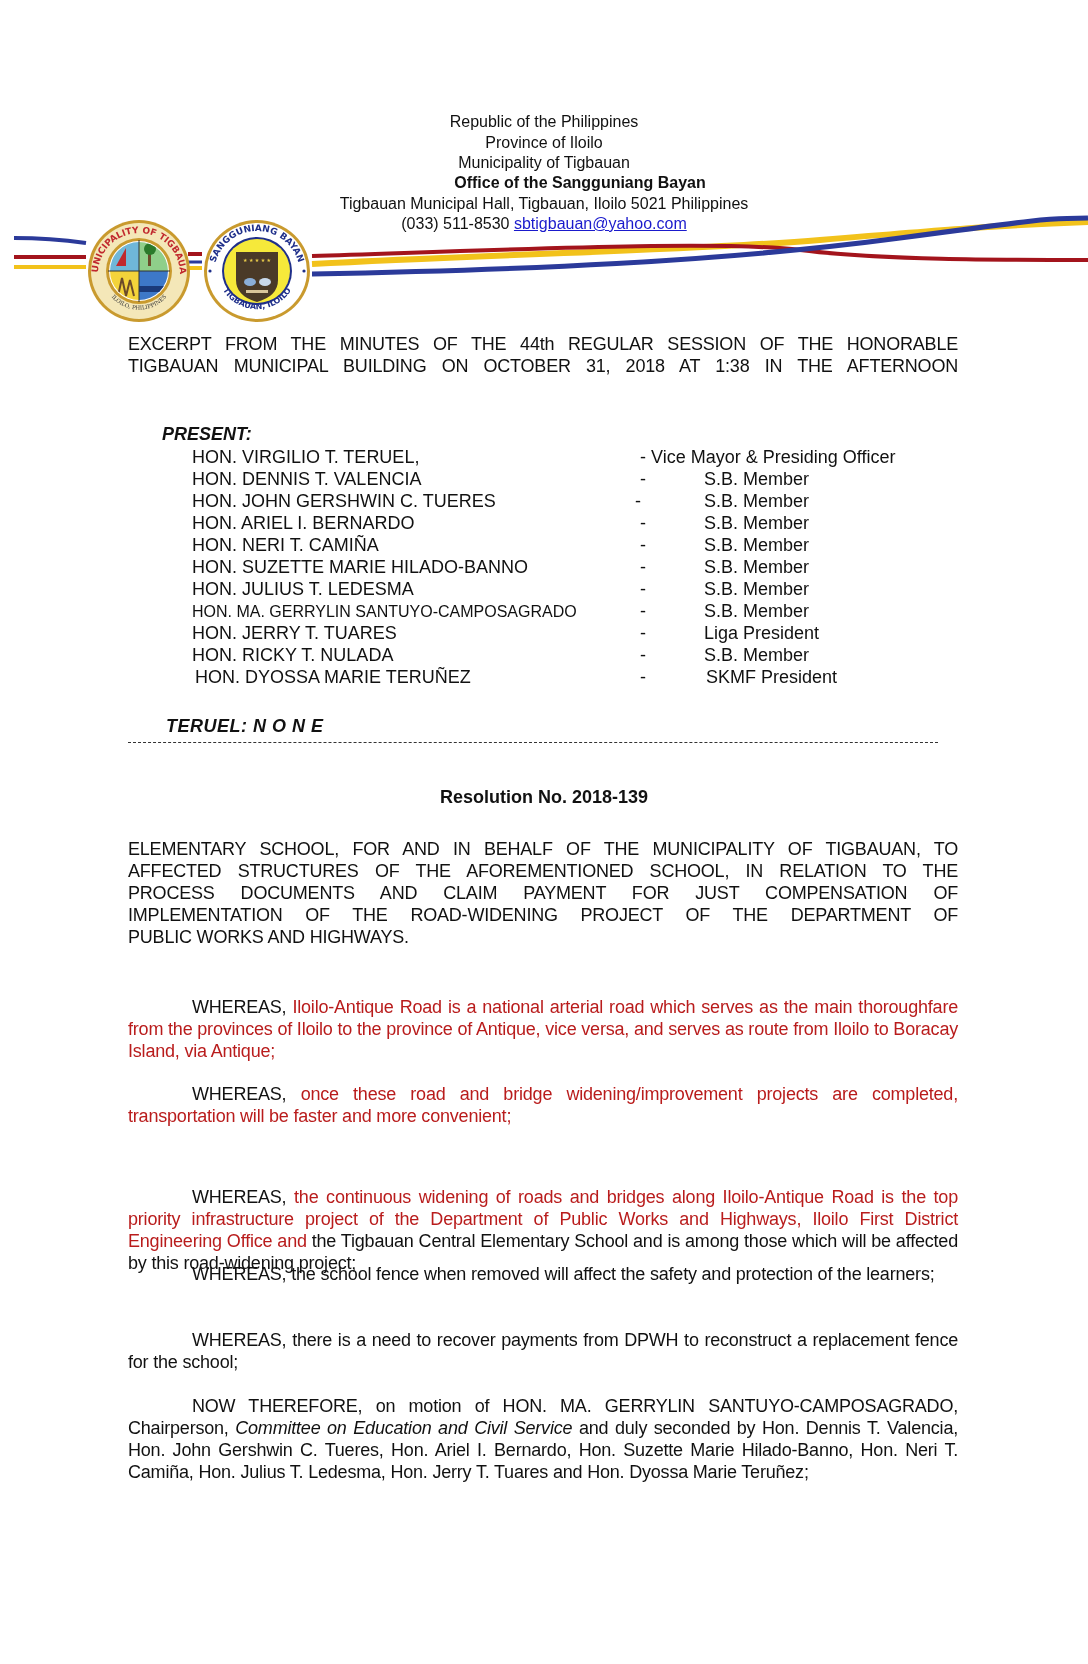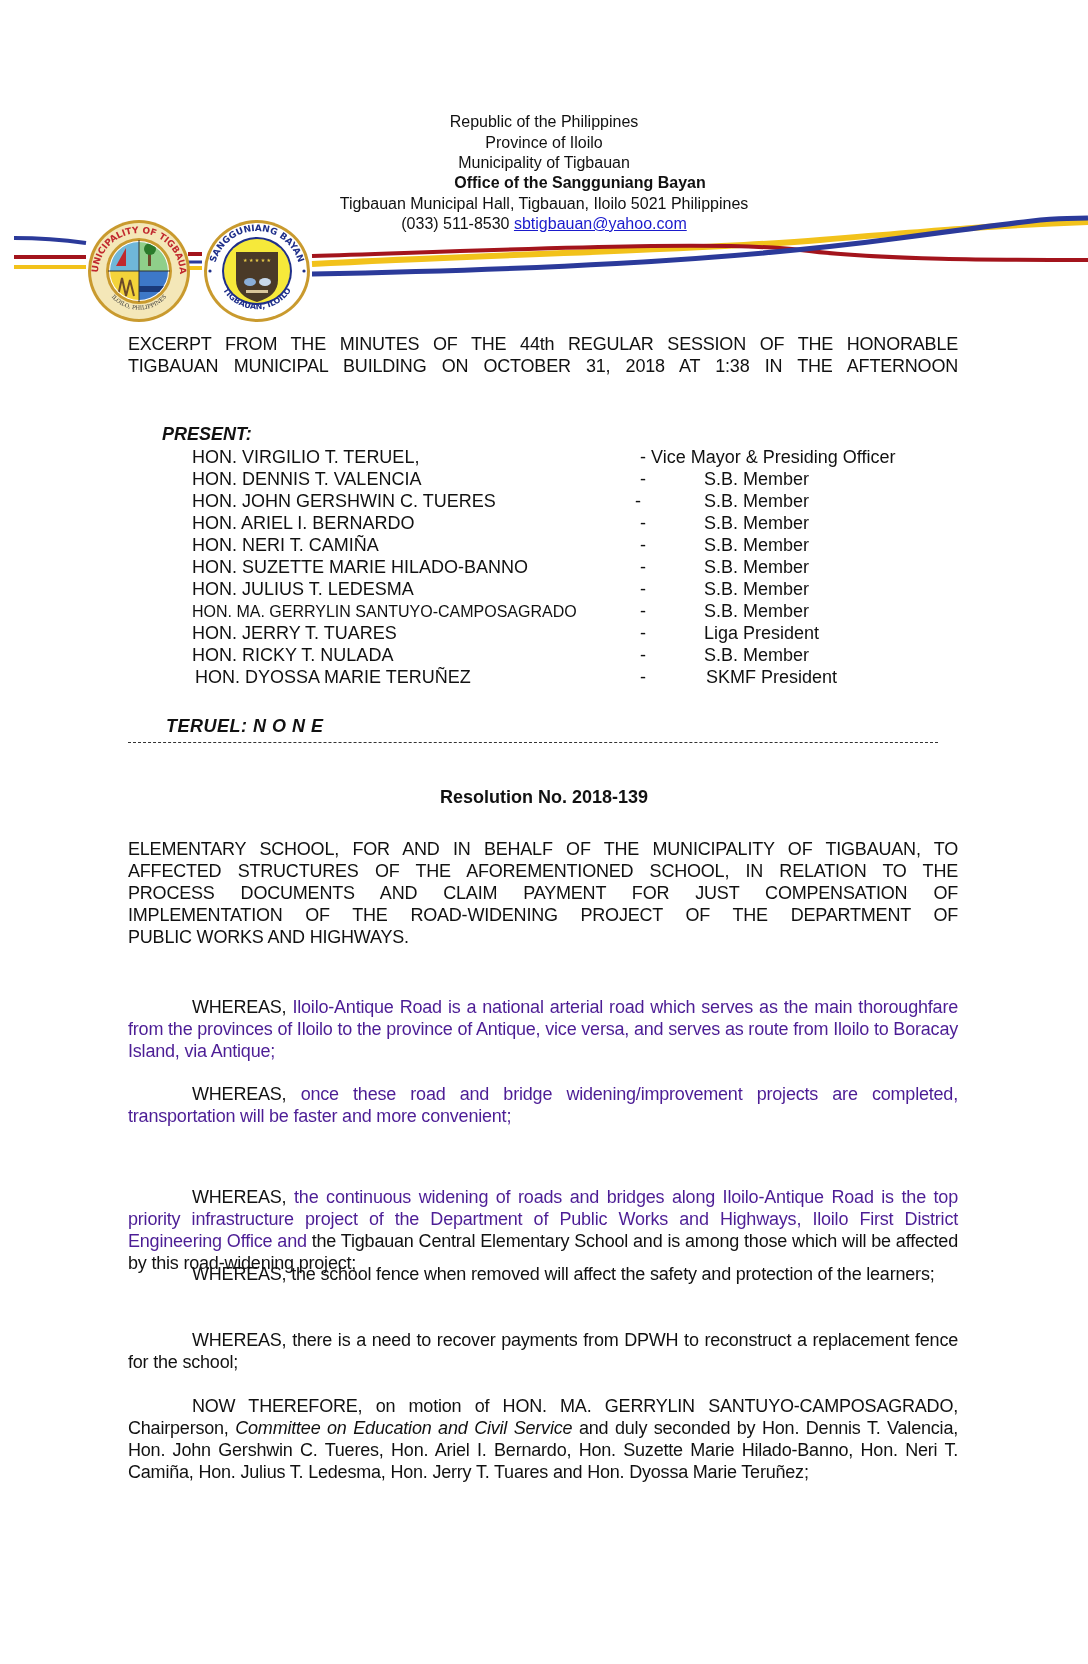--- a/index.html
+++ b/index.html
@@ -7,21 +7,21 @@
          font-family: "Liberation Sans", sans-serif; color: #111; }
   
   .lh { position: absolute; left: 0; width: 1088px; text-align: center; font-size: 16px; line-height: 20px; color: #111; }
   .lh a { color: #1a1acc; text-decoration: underline; }
   .lh-bold { font-weight: bold; }
   .ribbon { position: absolute; left: 0; top: 190px; width: 1088px; height: 110px; }
   .seal { position: absolute; }
   .just { position: absolute; left: 128px; width: 830px; text-align: justify; text-align-last: justify; font-size: 18px; line-height: 22px; letter-spacing: -0.2px; }
   .just .last { text-align-last: left; }
   .para { position: absolute; left: 128px; width: 830px; font-size: 18px; line-height: 22px; text-align: justify; letter-spacing: -0.2px; }
-  .gray { color: #4c1d95; }
+  .gray { color: #b91c1c; }
   .indent { display: inline-block; width: 64px; }
   .present-label { position: absolute; left: 162px; top: 424px; font-weight: bold; font-style: italic; font-size: 18px; }
   .absent-label { position: absolute; left: 166px; top: 716px; font-weight: bold; font-style: italic; font-size: 18px; letter-spacing: 0.5px; }
   .mem-name { position: absolute; left: 192px; font-size: 18px; line-height: 22px; white-space: nowrap; }
   .mem-name.small { font-size: 16px; }
   .mem-dash { position: absolute; left: 640px; font-size: 18px; line-height: 22px; }
   .mem-role { position: absolute; left: 704px; font-size: 18px; line-height: 22px; white-space: nowrap; }
   .divider { position: absolute; left: 128px; top: 742px; width: 810px; height: 0; border-top: 1px dashed #333; }
   .res-no { position: absolute; left: 0; width: 1088px; top: 787px; text-align: center; font-weight: bold; font-size: 18px; }
   .ital { font-style: italic; }

